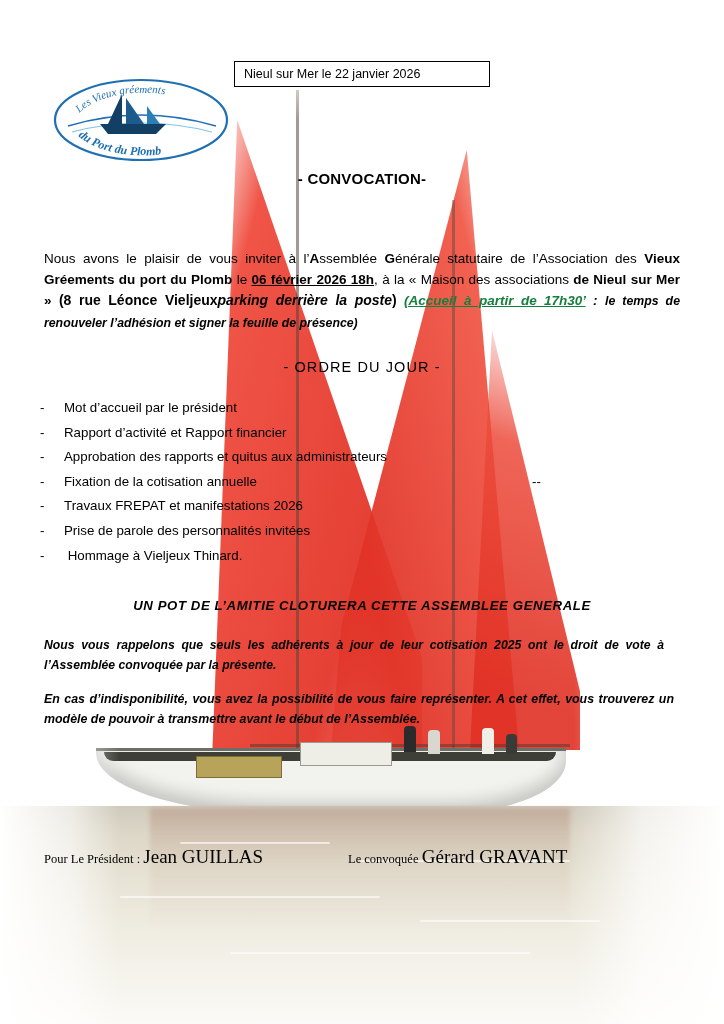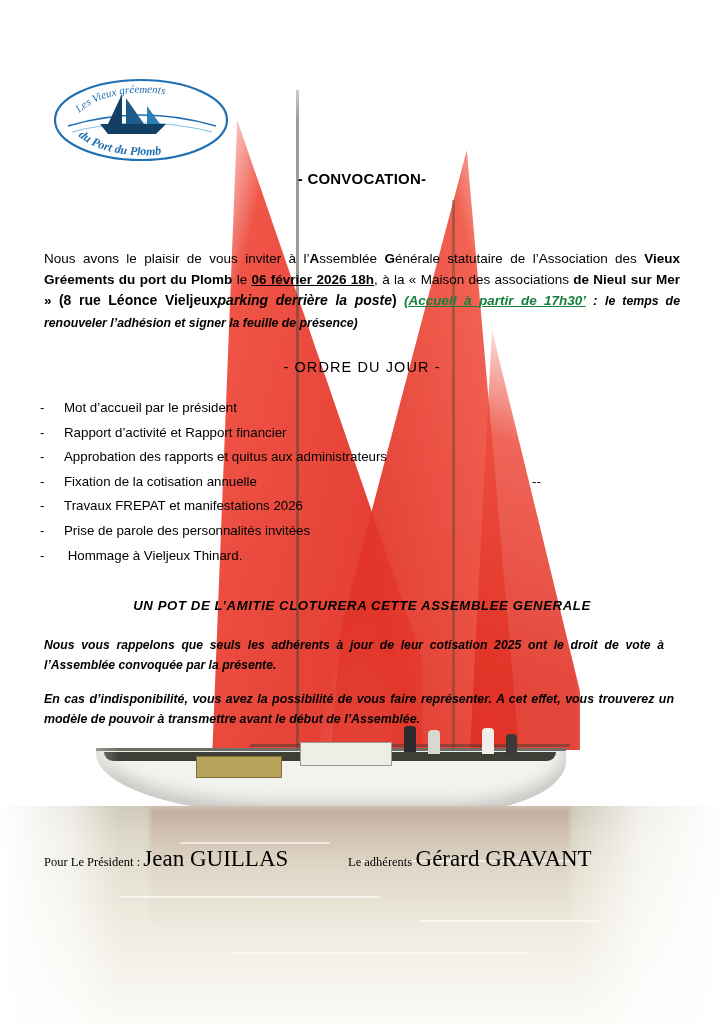--- a/index.html
+++ b/index.html
@@ -294,21 +294,21 @@
   .sign {
     position: absolute;
     top: 846px;
     font-size: 12px;
     white-space: nowrap;
   }
   #sign-pres { left: 44px; }
   #sign-sec { left: 348px; }
   .sign .name {
     font-family: "Liberation Serif", serif;
-    font-size: 23px;
+    font-size: 19px;
   }
   .sign .lbl {
     font-family: "Liberation Serif", serif;
     font-size: 12.5px;
   }
 </style>
 </head>
 <body>
 
 <div class="page">
@@ -360,20 +360,21 @@
           <textPath href="#arcTop" startOffset="6%">Les Vieux gréements</textPath>
         </text>
 
         <path id="arcBot" d="M22 52 A76 40 0 0 0 166 56" fill="none"></path>
         <text font-family="Liberation Serif, serif" font-size="12" font-style="italic" font-weight="bold" fill="#1f6fb2">
           <textPath href="#arcBot" startOffset="8%">du Port du Plomb</textPath>
         </text>
       </svg>
     </div>
 
+    <div class="date-box">Nieul sur Mer le 22 janvier 2026</div>
 
     <div class="title">- CONVOCATION-</div>
 
     <div class="para" id="p-invite">
       <span>Nous avons le plaisir de vous inviter à l’</span><span class="b">A</span><span>ssemblée </span><span class="b">G</span><span>énérale statutaire de  l’Association des </span><span class="b">Vieux Gréements du port du Plomb</span><span> le </span><span class="u b">06 février 2026 18h</span><span>, à la « Maison des associations </span><span class="b">de Nieul sur Mer »</span><span> </span><span class="small">(8 rue Léonce Vieljeux</span><span class="small ital">parking derrière la poste</span><span class="small">)</span>
       <span class="accueil">(Accueil à partir de 17h30’</span><span class="b ital"> :</span>
       <span class="ital-b-small">le temps de renouveler l’adhésion et signer la feuille de présence)</span>
     </div>
 
     <div class="ordre">-  ORDRE   DU  JOUR -</div>
@@ -405,18 +406,18 @@
     <div class="pot">UN  POT  DE  L’AMITIE  CLOTURERA  CETTE  ASSEMBLEE   GENERALE</div>
 
     <div class="para" id="p-rappel">Nous vous rappelons que seuls les adhérents à jour de leur cotisation 2025 ont le droit de vote à l’Assemblée convoquée par la présente.</div>
 
     <div class="para" id="p-indispo">En cas d’indisponibilité, vous avez la possibilité de vous faire représenter. A cet effet,  vous trouverez  un modèle de pouvoir à transmettre avant le début de l’Assemblée.</div>
 
     <div class="sign" id="sign-pres">
       <span class="lbl">Pour Le Président</span><span class="lbl"> : </span><span class="name">Jean GUILLAS</span>
     </div>
     <div class="sign" id="sign-sec">
-      <span class="lbl">Le adhérents</span>
+      <span class="lbl">Le convoquée</span>
       <span class="name">Gérard GRAVANT</span>
     </div>
 
   </div>
 </div>
 
 </body></html>

